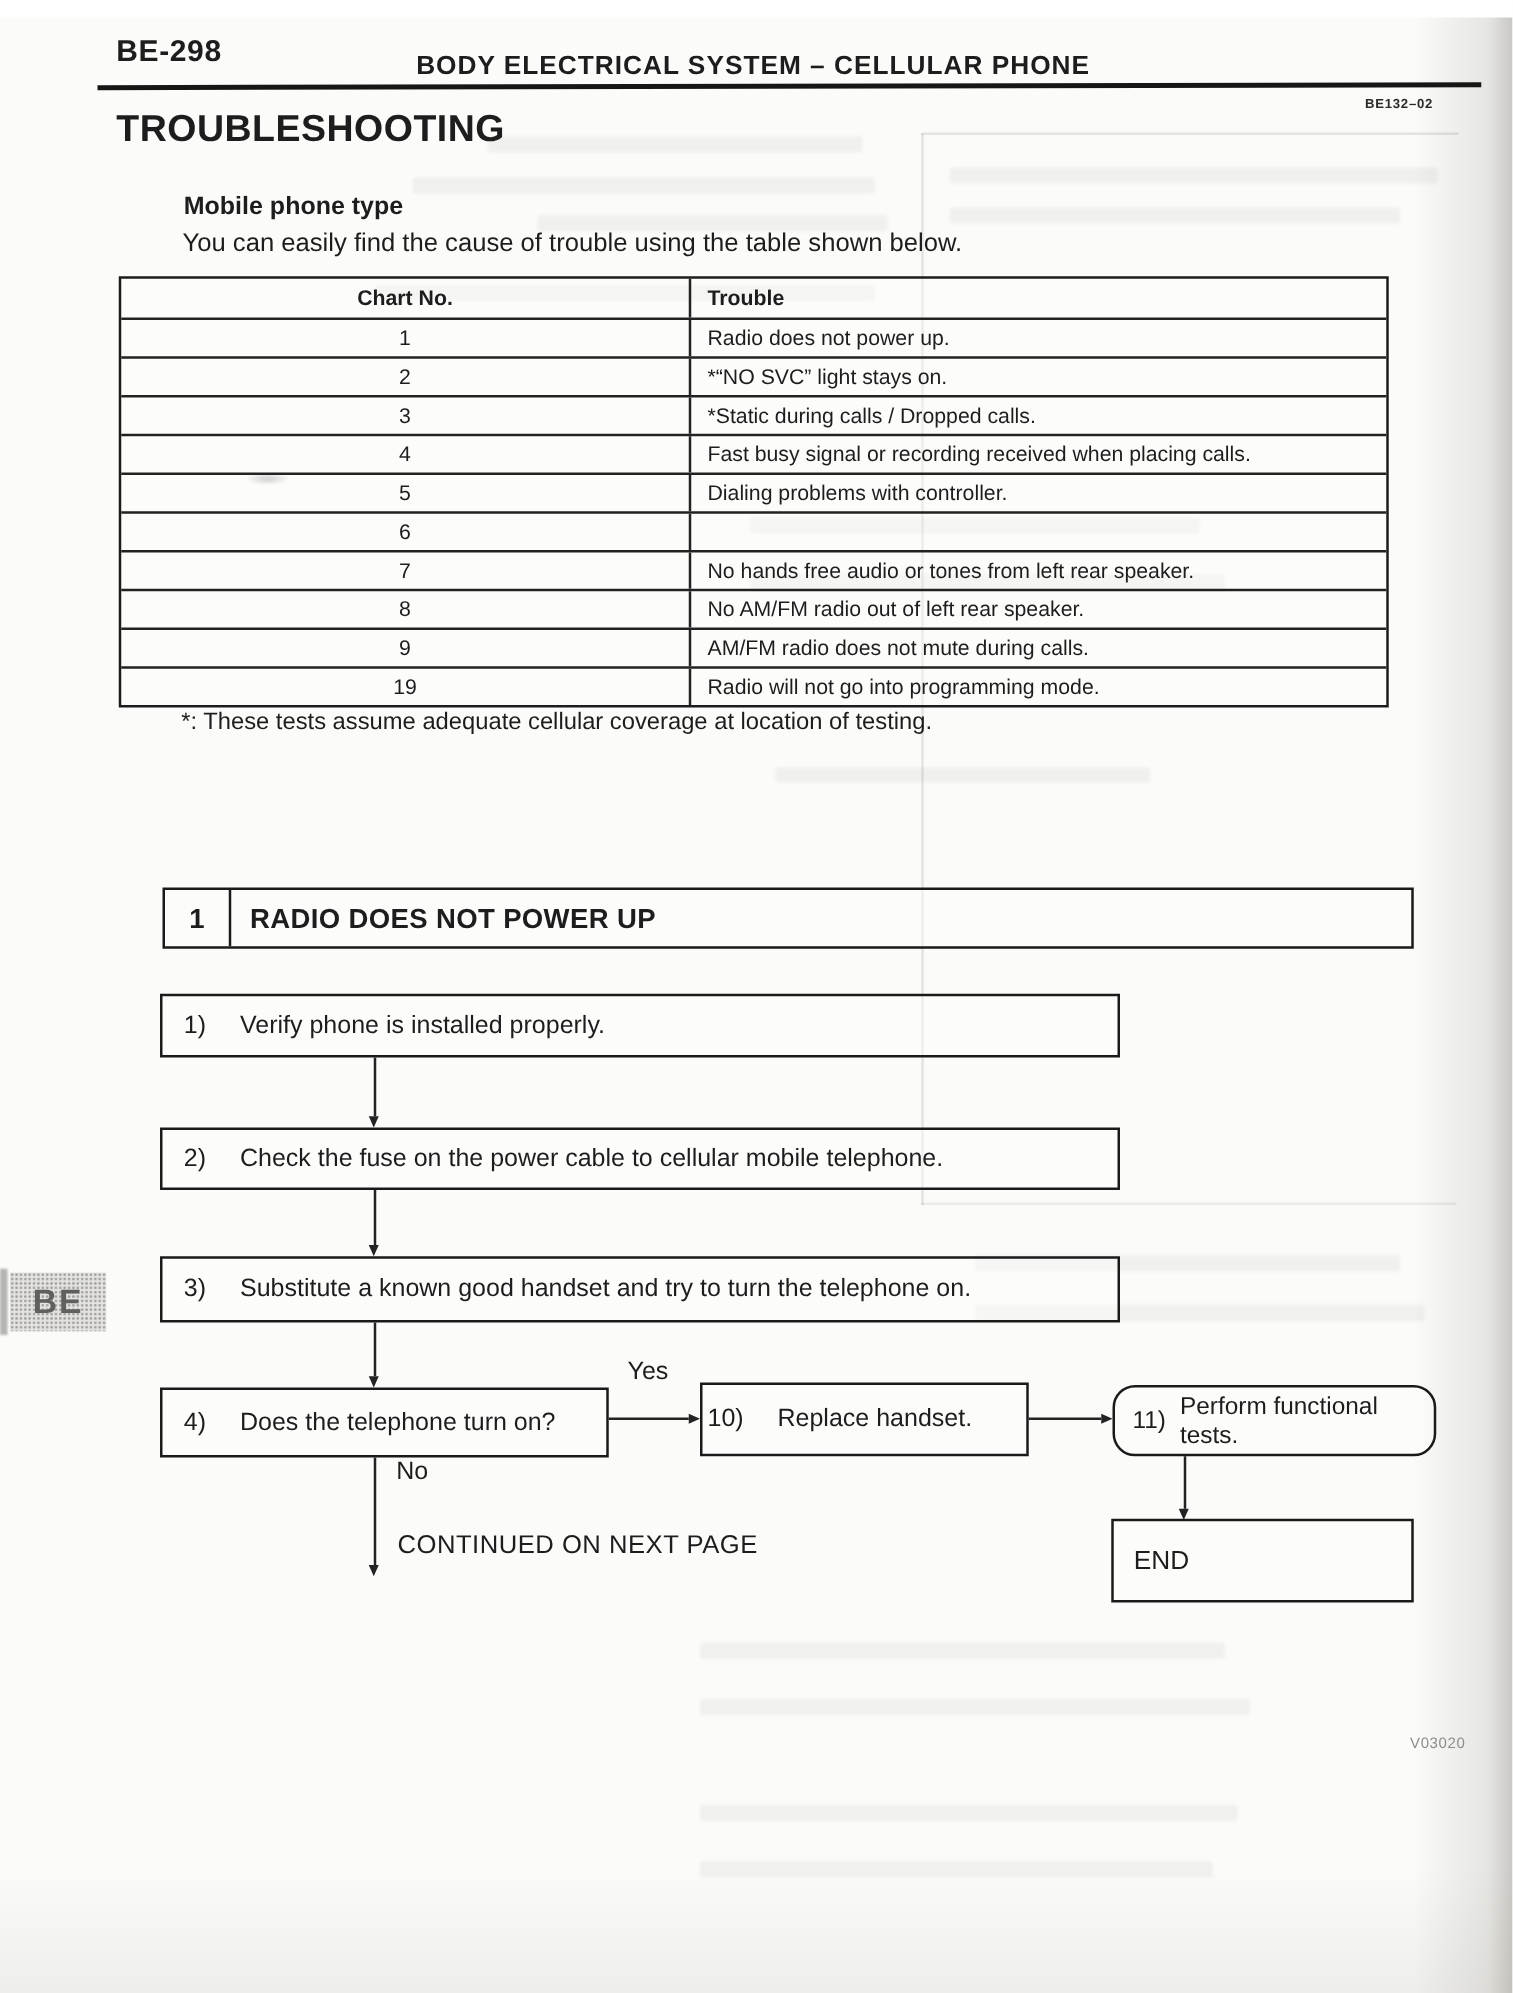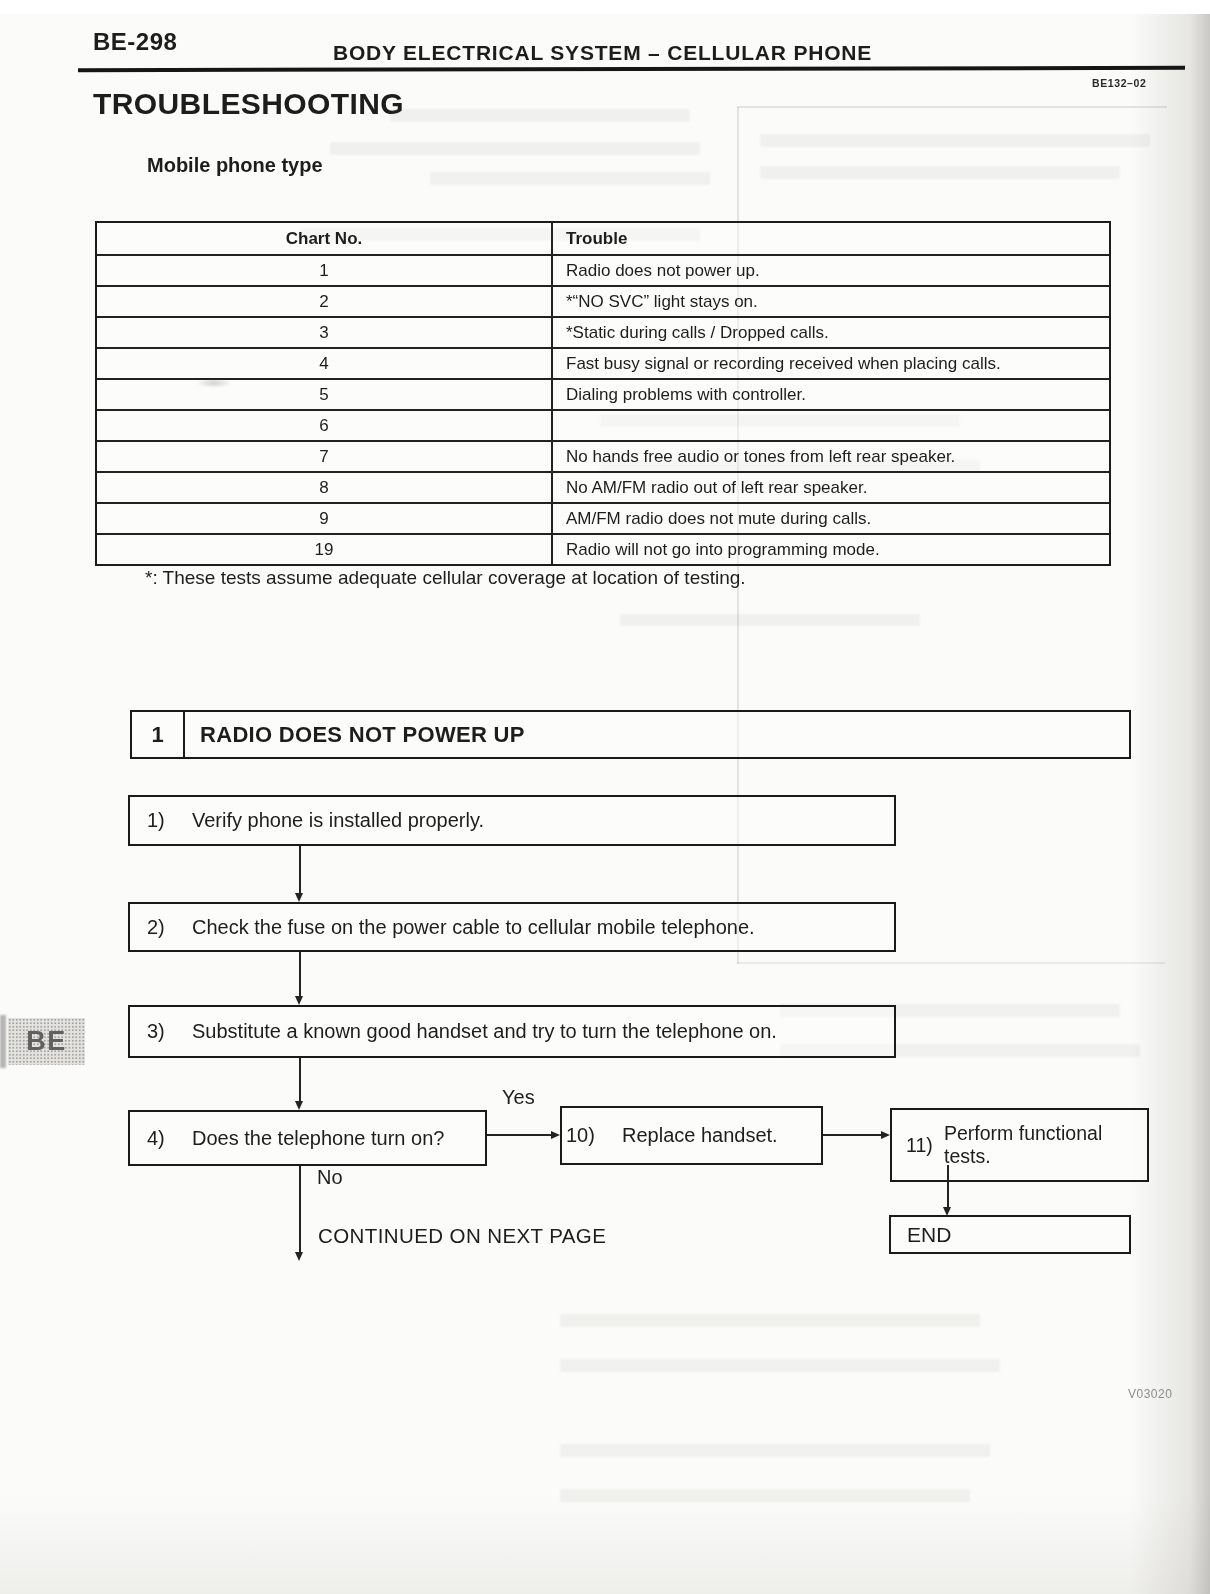--- a/index.html
+++ b/index.html
@@ -47,24 +47,24 @@
 
   .step-box { border: 2px solid #1a1a1a; display: flex; align-items: center; font-size: 20px; background: rgba(255,255,255,0.4); }
   .step-box .sno { flex: 0 0 auto; padding-left: 17px; width: 62px; }
   .step-box .stext { flex: 1; }
   .box-step1 { left: 128px; top: 781px; width: 768px; height: 51px; }
   .box-step2 { left: 128px; top: 888px; width: 768px; height: 50px; }
   .box-step3 { left: 128px; top: 991px; width: 768px; height: 53px; }
   .box-step4 { left: 128px; top: 1096px; width: 359px; height: 56px; }
   .box-step10 { left: 560px; top: 1092px; width: 263px; height: 59px; }
   .box-step10 .sno { padding-left: 4px; width: 60px; }
-  .box-step11 { left: 890px; top: 1094px; width: 259px; height: 74px; font-size: 19.5px; }
+  .box-step11 { left: 890px; top: 1094px; width: 259px; height: 57px; font-size: 19.5px; border-radius: 18px; }
   .box-step11 .sno { padding-left: 14px; width: 52px; }
   .box-step11 .stext { line-height: 1.18; padding-right: 4px; }
-  .box-end { left: 889px; top: 1201px; width: 242px; height: 39px; border: 2px solid #1a1a1a; display: flex; align-items: center; padding-left: 16px; font-size: 21px; background: rgba(255,255,255,0.4); }
+  .box-end { left: 889px; top: 1201px; width: 242px; height: 67px; border: 2px solid #1a1a1a; display: flex; align-items: center; padding-left: 16px; font-size: 21px; background: rgba(255,255,255,0.4); }
 
   .vline { width: 2px; background: #232323; }
   .hline { height: 2px; background: #232323; }
   .head-down { width: 0; height: 0; border-left: 4.5px solid transparent; border-right: 4.5px solid transparent; border-top: 9px solid #232323; }
   .head-right { width: 0; height: 0; border-top: 4.5px solid transparent; border-bottom: 4.5px solid transparent; border-left: 9px solid #232323; }
 
   .label-yes { left: 502px; top: 1072px; font-size: 20px; }
   .label-no { left: 317px; top: 1152px; font-size: 20px; }
   .continued { left: 318px; top: 1210px; font-size: 20.5px; letter-spacing: 0.4px; }
 
@@ -92,20 +92,21 @@
 <body>
 
 <div class="page">
 
   <div class="abs page-number">BE-298</div>
   <div class="abs header-title">BODY ELECTRICAL SYSTEM – CELLULAR PHONE</div>
   <div class="abs header-rule"></div>
   <div class="abs doc-code">BE132–02</div>
   <div class="abs section-title">TROUBLESHOOTING</div>
   <div class="abs subsection-title">Mobile phone type</div>
+  <div class="abs intro-text">You can easily find the cause of trouble using the table shown below.</div>
 
   <div class="abs ghost-v"></div>
   <div class="abs ghost-h1"></div>
   <div class="abs ghost-h2"></div>
   <div class="abs ghost-bar" style="left:390px; top:95px;  width:300px; height:13px;"></div>
   <div class="abs ghost-bar" style="left:330px; top:128px; width:370px; height:13px;"></div>
   <div class="abs ghost-bar" style="left:430px; top:158px; width:280px; height:13px;"></div>
   <div class="abs ghost-bar" style="left:760px; top:120px; width:390px; height:13px;"></div>
   <div class="abs ghost-bar" style="left:760px; top:152px; width:360px; height:13px;"></div>
   <div class="abs ghost-bar" style="left:300px; top:214px; width:400px; height:13px;"></div>

